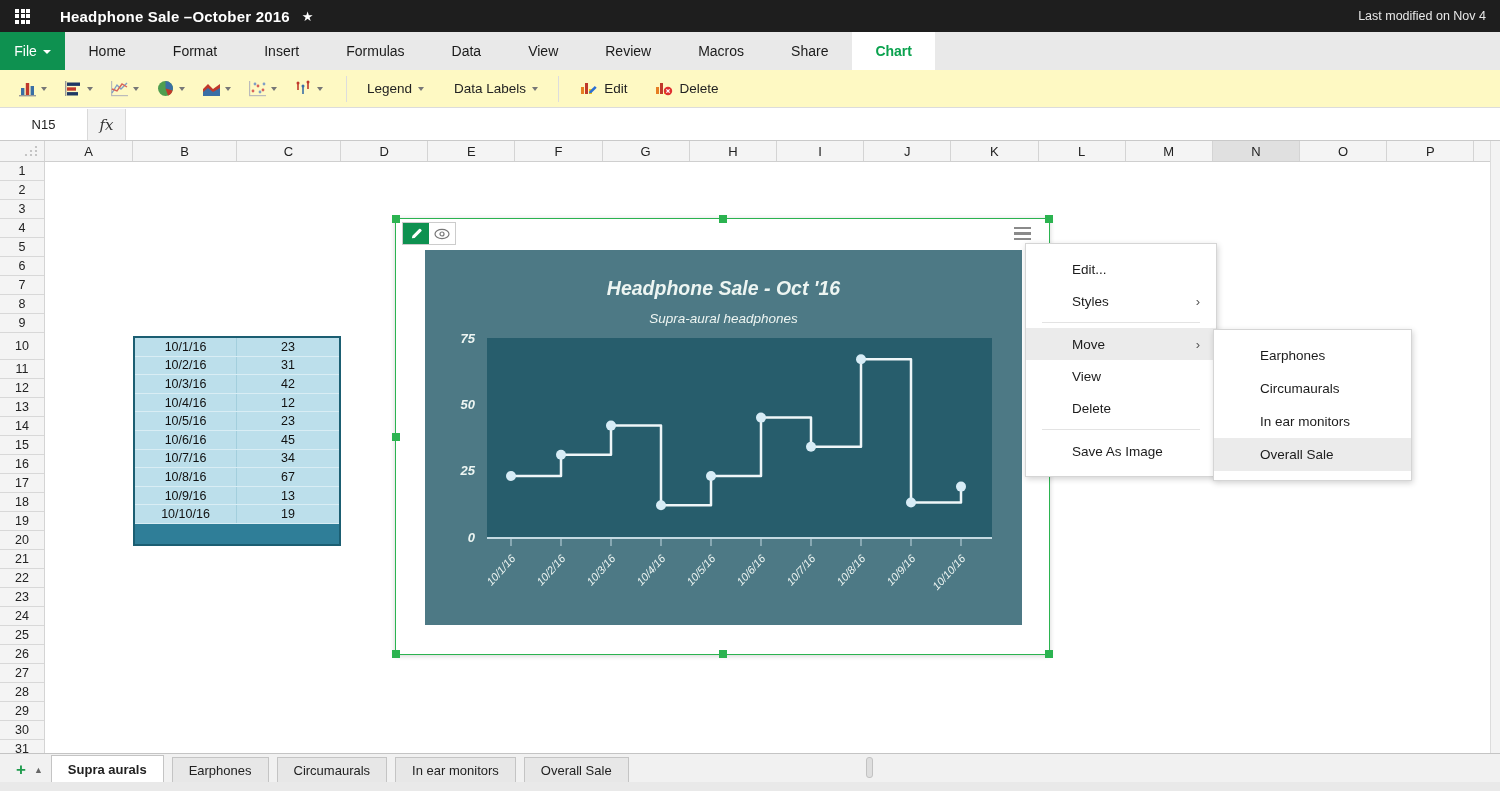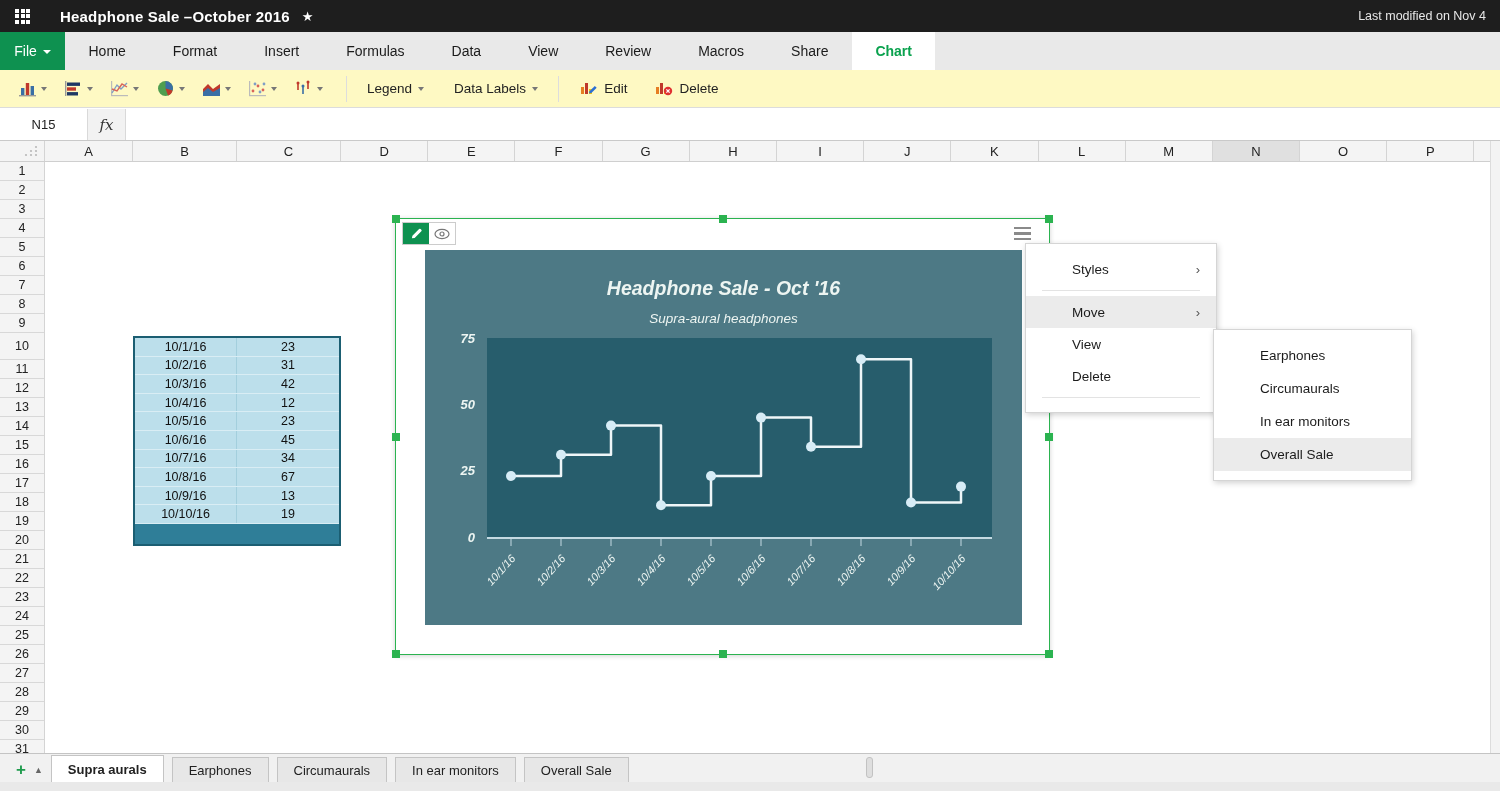--- a/index.html
+++ b/index.html
@@ -418,26 +418,28 @@
       <div class="handle" style="left: calc(50% - 4px); top: calc(0% - 4px);"></div>
       <div class="handle" style="left: calc(100% - 4px); top: calc(0% - 4px);"></div>
       <div class="handle" style="left: calc(0% - 4px); top: calc(50% - 4px);"></div>
       <div class="handle" style="left: calc(100% - 4px); top: calc(50% - 4px);"></div>
       <div class="handle" style="left: calc(0% - 4px); top: calc(100% - 4px);"></div>
       <div class="handle" style="left: calc(50% - 4px); top: calc(100% - 4px);"></div>
       <div class="handle" style="left: calc(100% - 4px); top: calc(100% - 4px);"></div>
     </div>
 
   <div class="cmenu cmenu-main" id="cmenu-main">
+      <div class="cm-item">Edit...</div>
       <div class="cm-item">Styles<span class="cm-chevron">›</span></div>
       <div class="cm-sep"></div>
       <div class="cm-item hl">Move<span class="cm-chevron">›</span></div>
       <div class="cm-item">View</div>
       <div class="cm-item">Delete</div>
       <div class="cm-sep"></div>
+      <div class="cm-item">Save As Image</div>
     </div>
 
   <div class="cmenu cmenu-sub" id="cmenu-sub">
       <div class="cm-item">Earphones</div>
       <div class="cm-item">Circumaurals</div>
       <div class="cm-item">In ear monitors</div>
       <div class="cm-item hl">Overall Sale</div>
     </div>
 
   <div class="tabbar">

